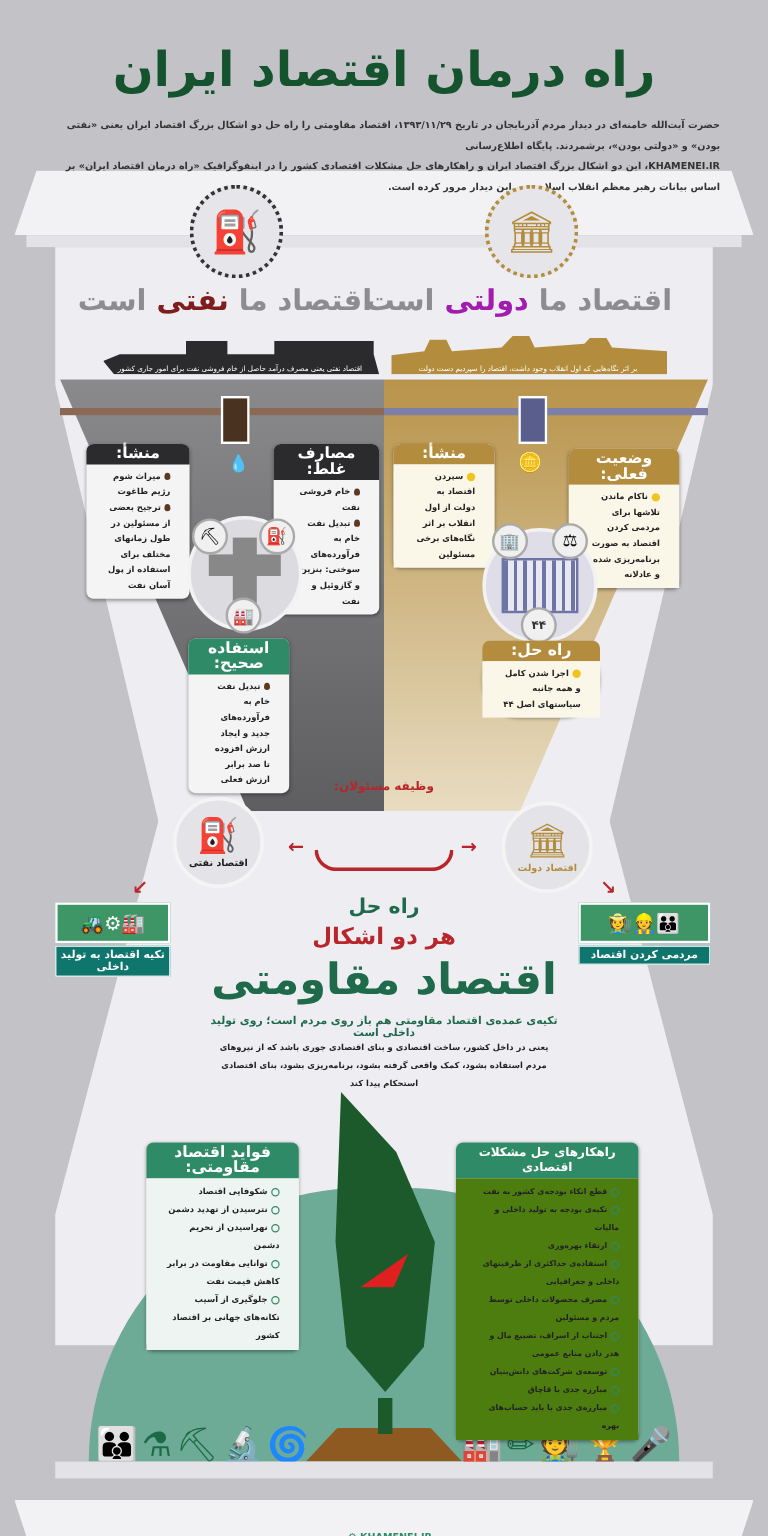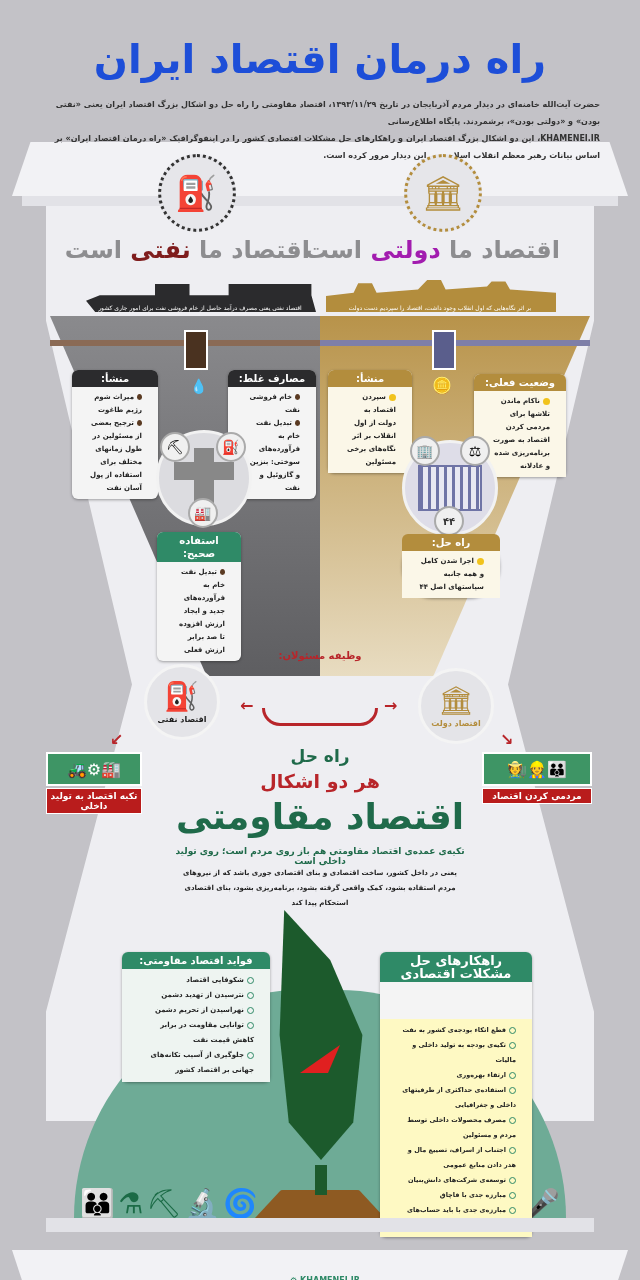--- a/index.html
+++ b/index.html
@@ -1,54 +1,54 @@
 <!DOCTYPE html>
 <html><head>
 <meta charset="utf-8">
 <style>
 *{margin:0;padding:0;box-sizing:border-box;}
 body{width:640px;height:1280px;background:#c3c2c7;font-family:"DejaVu Sans",sans-serif;position:relative;overflow:hidden;direction:rtl;}
 .abs{position:absolute;}
-.title{top:36px;left:0;width:640px;text-align:center;color:#1d4ed8;font-size:40px;font-weight:bold;letter-spacing:-1px;}
+.title{top:36px;left:0;width:640px;text-align:center;color:#14532d;font-size:40px;font-weight:bold;letter-spacing:-1px;}
 .intro{top:96px;left:40px;width:560px;text-align:right;font-size:8px;line-height:17px;color:#333;font-weight:bold;}
 
 .top-cap{top:142px;left:12px;width:616px;height:54px;background:#f2f2f5;clip-path:polygon(3% 0,97% 0,100% 100%,0 100%);}
 .top-cap-edge{top:196px;left:22px;width:596px;height:10px;background:#e2e2e7;}
 .glass{top:206px;left:46px;width:548px;height:915px;background:#eeeef2;}
 .upper-left{top:316px;left:50px;width:270px;height:360px;background:linear-gradient(#8a8a8d,#5e5e61);clip-path:polygon(0 0,100% 0,100% 100%,58% 100%);}
 .upper-right{top:316px;left:320px;width:270px;height:360px;background:linear-gradient(#b8934a,#e8dcc1);clip-path:polygon(0 0,100% 0,42% 100%,0 100%);}
 .side-left{top:206px;left:0;width:150px;height:920px;background:#c3c2c7;clip-path:polygon(0 0,30% 0,30% 12%,88% 52%,30% 88%,30% 100%,0 100%);}
 .side-right{top:206px;right:0;width:150px;height:920px;background:#c3c2c7;clip-path:polygon(70% 0,100% 0,100% 100%,70% 100%,70% 88%,12% 52%,70% 12%);}
 .icon-circle{width:78px;height:78px;border-radius:50%;background:#e6e6ea;border:3px dotted #333;display:flex;align-items:center;justify-content:center;font-size:34px;}
 .heading{font-size:24px;font-weight:bold;color:#8d8d90;white-space:nowrap;text-align:center;}
 .heading b{color:#7f1d1d;}
 .heading .gold{color:#a21caf;}
 .skyline{height:28px;}
 .band-text{font-size:6px;color:#fff;text-align:center;line-height:10px;}
 .pipe-band{height:14px;}
 .card{position:absolute;background:#f4f4f4;border-radius:6px;box-shadow:0 1px 3px rgba(0,0,0,.35);font-size:7px;line-height:13px;color:#222;font-weight:bold;}
-.card .hd{color:#fff;font-size:10px;padding:2px 8px;border-radius:6px 6px 0 0;text-align:center;}
+.card .hd{color:#fff;font-size:13px;padding:2px 8px;border-radius:6px 6px 0 0;text-align:center;}
 .card .bd{padding:4px 16px;text-align:right;}
 .hd.dark{background:#2b2b2d;}
 .hd.gold{background:#b38d3d;}
 .hd.green{background:#2f8a67;}
 .hd.gold ~ .bd{background:#fbf7e8;}
 .dot-gold{display:inline-block;width:7px;height:7px;border-radius:50%;background:#f1c31c;margin-left:3px;vertical-align:middle;}
 .drop{display:inline-block;width:5px;height:6px;background:#5a3a22;border-radius:50% 50% 50% 50%/60% 60% 40% 40%;margin-left:3px;vertical-align:middle;}
 .mid-circle{width:96px;height:96px;border-radius:50%;background:#dcdce0;border:3px solid #f2f2f2;display:flex;align-items:center;justify-content:center;}
 .small-circle{width:30px;height:30px;border-radius:50%;background:#f0f0f0;border:2px solid #aaa;display:flex;align-items:center;justify-content:center;font-size:14px;}
 .duty{top:650px;left:250px;width:140px;text-align:center;}
 .duty .t{color:#b8252a;font-size:10px;font-weight:bold;}
 .duty .b{color:#222;font-size:7.5px;font-weight:bold;line-height:15px;}
 .ring{top:708px;left:262px;width:116px;height:18px;border:3px solid #b8252a;border-top:none;border-radius:0 0 60px 60px;}
 .arrow{color:#b8252a;font-size:16px;font-weight:bold;}
 .big-circle{width:76px;height:76px;border-radius:50%;background:#e4e4e8;border:3px solid #f4f4f4;display:flex;flex-direction:column;align-items:center;justify-content:center;font-size:28px;}
 .big-circle span{font-size:8px;font-weight:bold;margin-top:2px;}
 .green-box{background:#3e9565;border:2px solid #fff;height:34px;display:flex;align-items:center;justify-content:center;color:#fff;font-size:16px;gap:4px;}
-.green-label{background:#b91c1c;color:#fff;font-size:9px;font-weight:bold;text-align:center;padding:2px 0;margin-top:2px;border:1px solid #fff;}
+.green-label{background:#0f766e;color:#fff;font-size:9px;font-weight:bold;text-align:center;padding:2px 0;margin-top:2px;border:1px solid #fff;}
 .sol1{top:746px;left:160px;width:320px;text-align:center;color:#1f6a4a;font-size:17px;font-weight:bold;}
 .sol2{top:770px;left:160px;width:320px;text-align:center;color:#b8252a;font-size:19px;font-weight:bold;}
 .sol3{top:796px;left:160px;width:320px;text-align:center;color:#1f6a4a;font-size:36px;font-weight:bold;letter-spacing:-1px;}
 .sub{top:846px;left:170px;width:300px;text-align:center;color:#1f6a4a;font-size:9px;font-weight:bold;}
 .para{top:866px;left:180px;width:280px;text-align:center;color:#222;font-size:7px;font-weight:bold;line-height:15px;}
 .hill{top:990px;left:74px;width:492px;height:228px;background:#6eab96;border-radius:246px 246px 0 0;}
 .people{top:1140px;left:80px;width:480px;height:80px;display:flex;justify-content:space-between;align-items:flex-end;font-size:28px;color:#1b6b46;}
 .soil{top:1190px;left:255px;width:130px;height:28px;background:#8e5a22;clip-path:polygon(20% 0,80% 0,100% 100%,0 100%);border-radius:40px 40px 0 0;}
 .emblem{top:910px;left:275px;width:92px;height:250px;background:#1c5a2c;clip-path:polygon(10% 0,60% 20%,95% 50%,85% 85%,50% 100%,15% 85%,5% 50%);}
 .emblem-red{top:1045px;left:300px;width:40px;height:28px;background:#e02020;clip-path:polygon(0 100%,100% 0,70% 100%);}
@@ -192,34 +192,34 @@
   <span>🔬</span>
   <span>⛏</span>
   <span>⚗</span>
   <span>👪</span>
 </div>
 <div class="abs soil"></div>
 <div class="abs emblem"></div>
 <div class="abs emblem-red"></div>
 <div class="abs stem"></div>
 
-<div class="card list-card" style="top:952px;left:122px;width:148px;">
+<div class="card list-card" style="top:952px;left:122px;width:127px;">
   <div class="hd green">فواید اقتصاد مقاومتی:</div>
   <div class="bd" style="background:#eef4f1;">
     <div><span class="ring-dot"></span><span>شکوفایی اقتصاد</span></div>
     <div><span class="ring-dot"></span><span>نترسیدن از تهدید دشمن</span></div>
     <div><span class="ring-dot"></span><span>نهراسیدن از تحریم دشمن</span></div>
     <div><span class="ring-dot"></span><span>توانایی مقاومت در برابر کاهش قیمت نفت</span></div>
     <div><span class="ring-dot"></span><span>جلوگیری از آسیب تکانه‌های جهانی بر اقتصاد کشور</span></div>
   </div>
 </div>
 
 <div class="card list-card" style="top:952px;left:380px;width:152px;">
-  <div class="hd green" style="font-size:13px;">راهکارهای حل مشکلات اقتصادی</div>
-  <div class="bd" style="background:#fef9c3;font-size:6.5px;margin-top:37px;">
+  <div class="hd green" style="font-size:10px;">راهکارهای حل مشکلات اقتصادی</div>
+  <div class="bd" style="background:#4d7c0f;font-size:6.5px;">
     <div><span class="ring-dot"></span><span>قطع اتکاء بودجه‌ی کشور به نفت</span></div>
     <div><span class="ring-dot"></span><span>تکیه‌ی بودجه به تولید داخلی و مالیات</span></div>
     <div><span class="ring-dot"></span><span>ارتقاء بهره‌وری</span></div>
     <div><span class="ring-dot"></span><span>استفاده‌ی حداکثری از ظرفیتهای داخلی و جغرافیایی</span></div>
     <div><span class="ring-dot"></span><span>مصرف محصولات داخلی توسط مردم و مسئولین</span></div>
     <div><span class="ring-dot"></span><span>اجتناب از اسراف، تضییع مال و هدر دادن منابع عمومی</span></div>
     <div><span class="ring-dot"></span><span>توسعه‌ی شرکت‌های دانش‌بنیان</span></div>
     <div><span class="ring-dot"></span><span>مبارزه جدی با قاچاق</span></div>
     <div><span class="ring-dot"></span><span>مبارزه‌ی جدی با باید حساب‌های بهره</span></div>
   </div>

